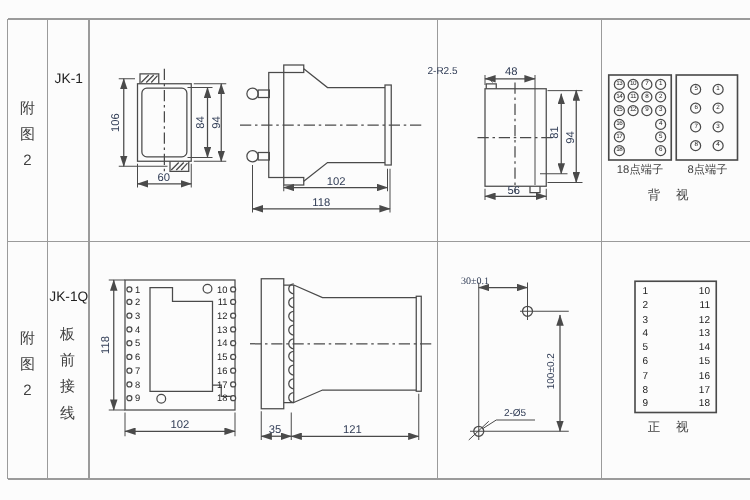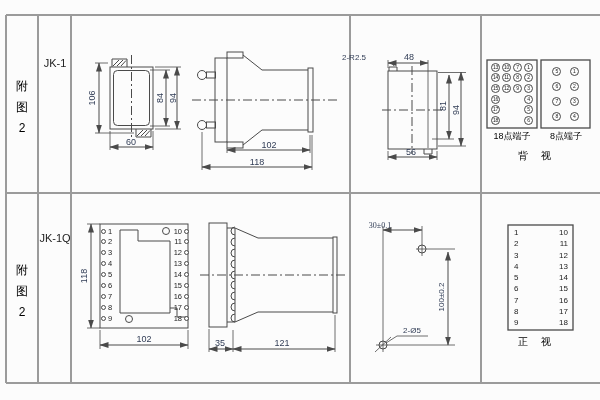--- a/index.html
+++ b/index.html
@@ -3,21 +3,21 @@
 <meta charset="utf-8">
 <style>
   html,body{margin:0;padding:0;}
   #page{position:relative;width:600px;height:400px;background:#fcfcfc;overflow:hidden;
         font-family:"Liberation Sans","DejaVu Sans",sans-serif;}
   #page svg{position:absolute;left:0;top:0;}
   .lbl{position:absolute;color:#303c55;font-size:9px;white-space:nowrap;
        transform:translate(-50%,-50%);}
   .lbl.rot{transform:translate(-50%,-50%) rotate(-90deg);}
   .lbl.small{font-size:8px;}
-  .cjk{position:absolute;color:#000000;white-space:normal;}
+  .cjk{position:absolute;color:#404040;white-space:normal;}
   .cjk.vert{width:16px;text-align:center;font-size:12px;line-height:21px;word-break:break-all;}
   .cjk.center{transform:translate(-50%,-50%);white-space:nowrap;}
   .model{position:absolute;color:#222;font-size:11px;text-align:center;width:34px;}
   .tgrid{position:absolute;display:grid;}
   .tgrid18{left:487px;top:60px;width:50px;height:68px;padding:2px 3px;box-sizing:border-box;
            grid-template-columns:repeat(4,1fr);grid-template-rows:repeat(6,1fr);}
   .tgrid8{left:541px;top:60px;width:49px;height:68px;padding:4px 7px;box-sizing:border-box;
           grid-template-columns:repeat(2,1fr);grid-template-rows:repeat(4,1fr);}
   .tc{width:9px;height:9px;border:1px solid #4a4a4a;border-radius:50%;box-sizing:border-box;
       font-size:5px;line-height:7px;text-align:center;color:#222;justify-self:center;align-self:center;
@@ -153,20 +153,21 @@
     <circle cx="383" cy="345" r="4"></circle>
     <path d="M375,352 L391,337" stroke-width="0.8"></path>
     <path d="M397,336 H428 M397,336 L386,343" stroke-width="0.8"></path>
   </g>
 </svg>
 
 <div class="cjk vert" style="left:14px;top:76px;">附图2</div>
 <div class="model" style="left:38px;top:57px;">JK-1</div>
 <div class="cjk vert" style="left:14px;top:260px;">附图2</div>
 <div class="model" style="left:38px;top:232px;">JK-1Q</div>
+<div class="cjk vert" style="left:46px;top:257px;">板前接线</div>
 
 <span class="lbl rot" style="left:92px;top:98px;">106</span>
 <span class="lbl rot" style="left:160px;top:98px;">84</span>
 <span class="lbl rot" style="left:172.5px;top:98px;">94</span>
 <span class="lbl" style="left:131px;top:142px;">60</span>
 
 <span class="lbl" style="left:269px;top:145px;">102</span>
 <span class="lbl" style="left:257px;top:162px;">118</span>
 
 <span class="lbl small" style="left:354px;top:57px;">2-R2.5</span>

